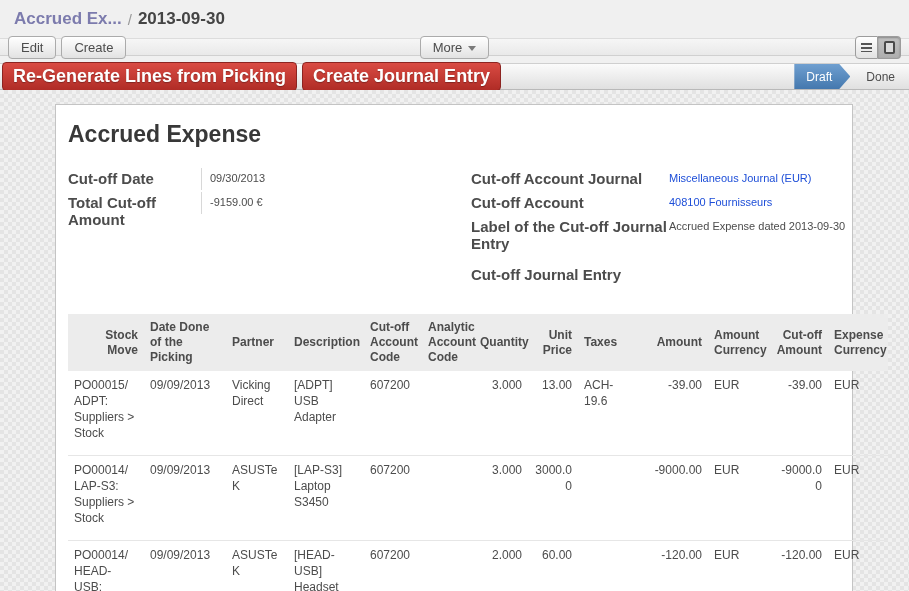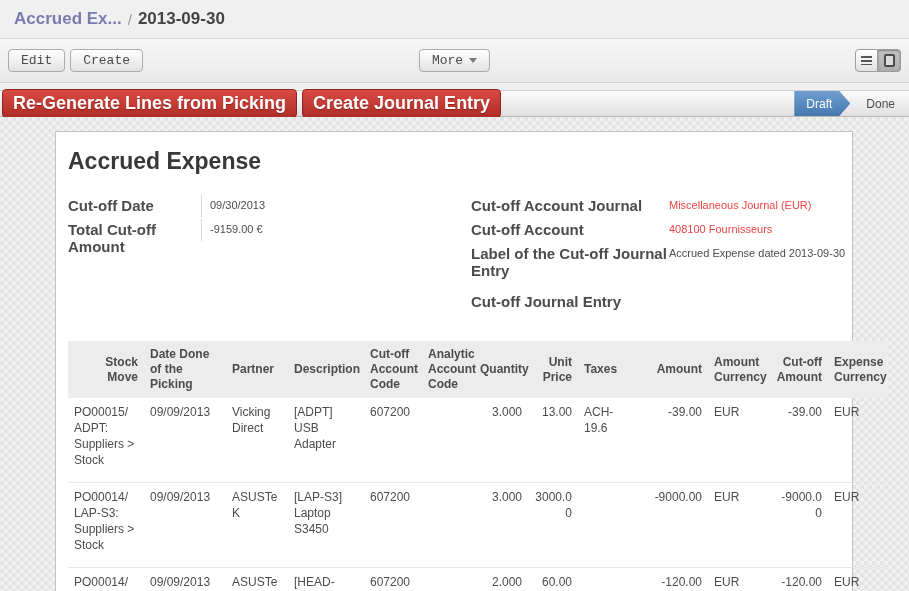--- a/index.html
+++ b/index.html
@@ -8,23 +8,23 @@
   .screen { width:909px; height:591px; display:flex; flex-direction:column; overflow:hidden;
     background:#f0f0f0; }
 
   
   .topbar { height:38px; background:#f0f0f0; display:flex; align-items:center; padding:0 14px; flex:none; }
   .crumb-parent { color:#7c7bad; font-size:17px; font-weight:bold; cursor:pointer; }
   .crumb-sep { color:#999; font-size:15px; margin:0 6px; font-weight:normal; }
   .crumb-current { color:#444; font-size:17px; font-weight:bold; }
 
   
-  .toolbar { height:45px; flex:none; background:linear-gradient(#f6f6f6,#e9e9e9);
+  .toolbar { height:18px; flex:none; background:linear-gradient(#f6f6f6,#e9e9e9);
     border-top:1px solid #dcdcdc; border-bottom:1px solid #d0d0d0;
-    display:flex; align-items:center; padding:0 8px; position:relative;font-family:Liberation Mono, monospace; }
+    display:flex; align-items:center; padding:0 8px; position:relative; }
   .btn { font-family:inherit; font-size:13px; color:#4c4c4c; background:linear-gradient(#ffffff,#e2e2e2);
     border:1px solid #ababab; border-radius:4px; padding:3px 12px; cursor:pointer;
     box-shadow:inset 0 1px 0 #fff; }
   .btn + .btn { margin-left:5px; }
   .more-wrap { position:absolute; left:0; right:0; display:flex; justify-content:center; pointer-events:none; }
   .more-wrap .btn { pointer-events:auto; }
   .caret { display:inline-block; width:0; height:0; border-left:4px solid transparent;
     border-right:4px solid transparent; border-top:5px solid #7a7a7a; margin-left:6px; vertical-align:middle; }
   .switcher { margin-left:auto; display:flex; }
   .sw-btn { width:23px; height:23px; border:1px solid #9c9c9c; background:linear-gradient(#ffffff,#e2e2e2);
@@ -63,21 +63,21 @@
   .groups { display:flex; }
   .group-left { width:403px; flex:none; }
   .group-right { flex:none; }
   .frow { display:flex; min-height:22px; align-items:flex-start; margin-bottom:2px; }
   .flabel { font-size:15px; font-weight:bold; color:#4c4c4c; padding-top:2px; }
   .group-left .flabel { width:133px; flex:none; }
   .group-right .flabel { width:198px; flex:none; }
   .fvalue { font-size:11px; color:#4c4c4c; padding-top:2px; line-height:16px; }
   .group-left .fvalue { border-left:1px solid #d8d8d8; padding-left:8px; min-height:22px; }
   .group-right .fvalue { width:180px; }
-  .fvalue.link { color:#ef4444; cursor:pointer; }
+  .fvalue.link { color:#1d4ed8; cursor:pointer; }
   .frow.spaced { margin-top:12px; }
 
   
   .lines-table { border-collapse:collapse; table-layout:fixed; width:820px; margin-top:26px; }
   .lines-table th { background:#ececec; font-size:12px; font-weight:bold; color:#4c4c4c;
     padding:6px; vertical-align:middle; line-height:15px; text-align:left; cursor:pointer; }
   .lines-table td { font-size:12px; color:#4c4c4c; padding:6px 6px 14px 6px; vertical-align:top;
     line-height:16px; border-bottom:1px solid #e6e6e6; overflow-wrap:break-word; cursor:pointer; }
   .lines-table tr.rows:last-child td { border-bottom:1px solid #d9d9d9; }
 </style>

